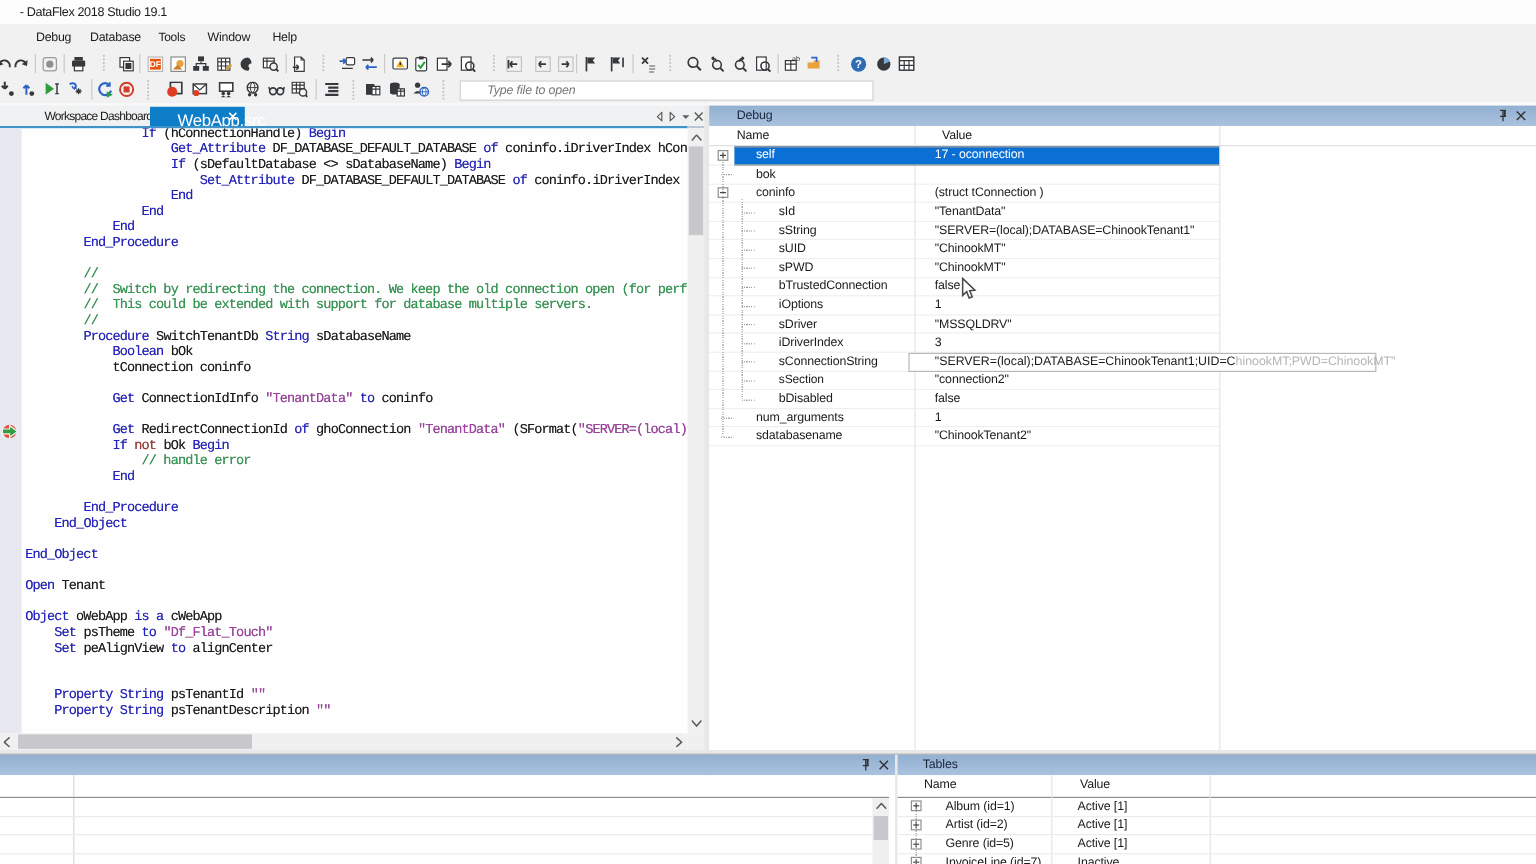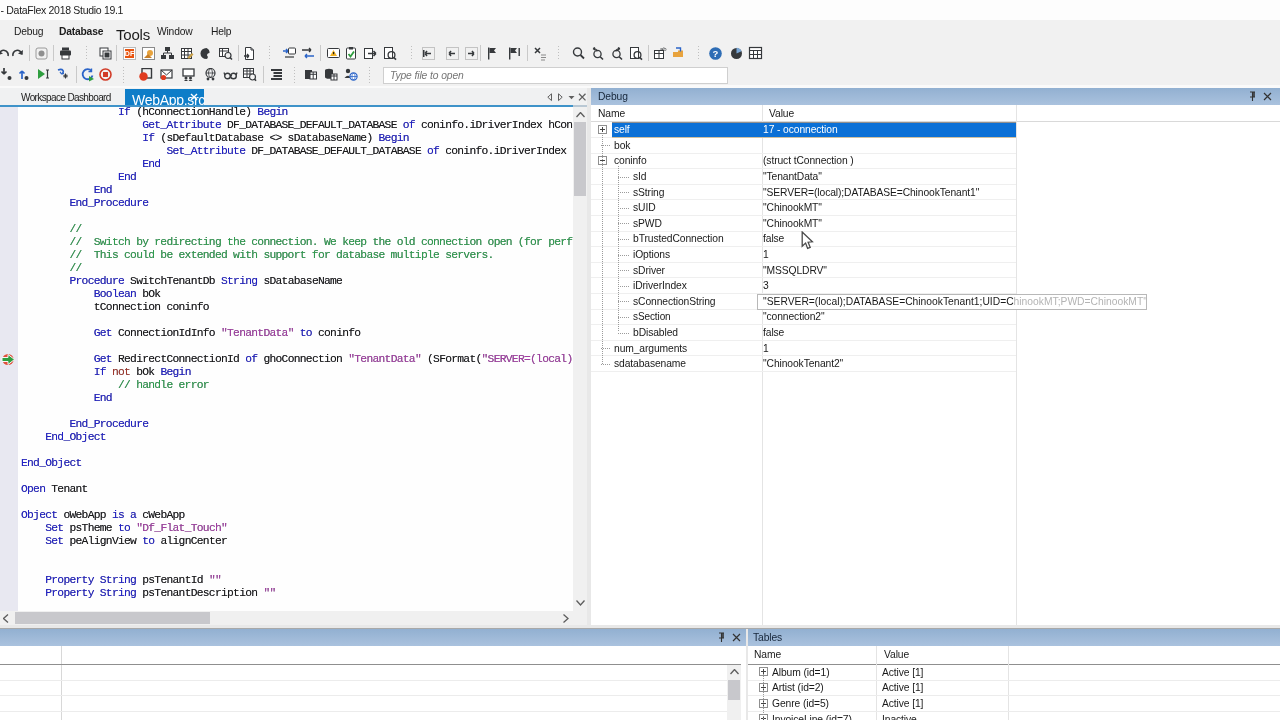--- a/index.html
+++ b/index.html
@@ -1,33 +1,33 @@
 <!DOCTYPE html>
 <html><head><meta charset="utf-8"><style>
 *{margin:0;padding:0;box-sizing:border-box;}
 html,body{width:1280px;height:720px;overflow:hidden;background:#f1f1f1;
   font-family:"Liberation Sans",sans-serif;}
 .abs{position:absolute;}
-.t{position:absolute;white-space:pre;}
+.t{position:absolute;white-space:pre;padding-left:16px;}
 .vline{position:absolute;width:1px;background:#e4e4e4;}
 .dotv{position:absolute;width:1px;background-image:repeating-linear-gradient(to bottom,#9b9b9b 0 1px,transparent 1px 2px);}
 .doth{position:absolute;height:1px;background-image:repeating-linear-gradient(to right,#9b9b9b 0 1px,transparent 1px 2px);}
 .expbox{position:absolute;width:9px;height:9px;border:1px solid #8f8f8f;background:#fff;}
 .expbox .h{position:absolute;left:1px;top:3px;width:5px;height:1px;background:#444;}
 .expbox .v{position:absolute;left:3px;top:1px;width:1px;height:5px;background:#444;}
 .sep{position:absolute;width:1px;background:#c9c9c9;}
 .dsep{position:absolute;width:3px;background-image:radial-gradient(#bfbfbf 34%,transparent 36%);background-size:3px 3px;}
 </style></head>
 <body>
 <div class="abs" style="left:0px;top:0px;width:1280px;height:20px;background:#fdfdfd;"></div>
 <div class="t" style="left:0.5px;top:4px;font-size:10.5px;color:#1c1c1c;font-weight:normal;letter-spacing:-0.3px;">- DataFlex 2018 Studio 19.1</div>
 <div class="abs" style="left:0px;top:20px;width:1280px;height:22px;background:#f1f1f1;"></div>
 <div class="t" style="left:14px;top:25.5px;font-size:10.3px;color:#1b1b1b;font-weight:normal;letter-spacing:-0.2px;">Debug</div>
-<div class="t" style="left:59px;top:25.5px;font-size:10.3px;color:#1b1b1b;font-weight:bold;letter-spacing:-0.2px;">Database</div>
-<div class="t" style="left:116px;top:25.5px;font-size:15px;color:#1b1b1b;font-weight:normal;letter-spacing:-0.2px;">Tools</div>
+<div class="t" style="left:59px;top:25.5px;font-size:10.3px;color:#1b1b1b;font-weight:normal;letter-spacing:-0.2px;">Database</div>
+<div class="t" style="left:116px;top:25.5px;font-size:10px;color:#1b1b1b;font-weight:normal;letter-spacing:-0.2px;">Tools</div>
 <div class="t" style="left:157px;top:25.5px;font-size:10.3px;color:#1b1b1b;font-weight:normal;letter-spacing:-0.2px;">Window</div>
 <div class="t" style="left:211px;top:25.5px;font-size:10.3px;color:#1b1b1b;font-weight:normal;letter-spacing:-0.2px;">Help</div>
 <div class="abs" style="left:0px;top:42px;width:1280px;height:44px;background:#f1f1f1;"></div>
 <div class="abs" style="left:0px;top:86px;width:1280px;height:2px;background:#fafafa;"></div>
 <svg class="abs" style="left:0;top:46px" width="780" height="15" viewBox="0 0 780 15">
     <g transform="translate(-3,1)">
       <path d="M11 9 A4.5 4.5 0 1 0 2.2 7.2" fill="none" stroke="#36393c" stroke-width="1.6"></path>
       <path d="M1 3 L1.5 8 L6 6.5 Z" fill="#36393c"></path>
     </g>
     <g transform="translate(11,1)">

